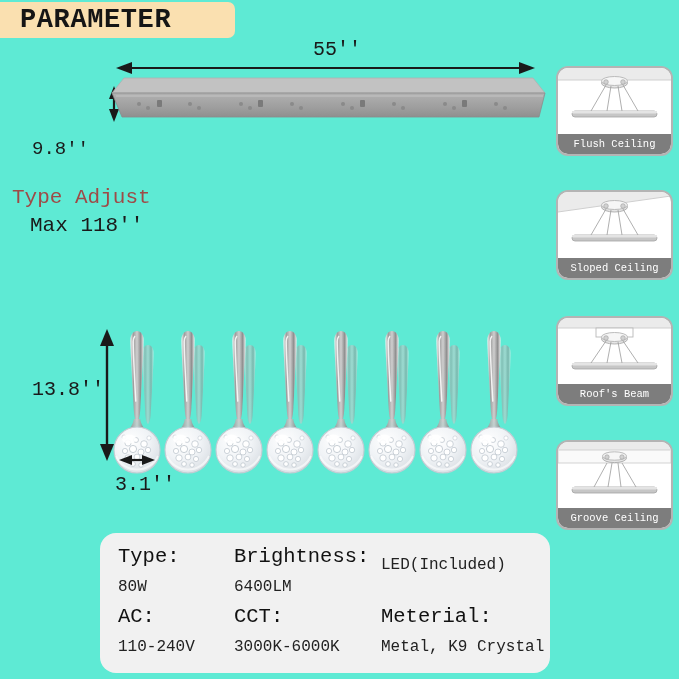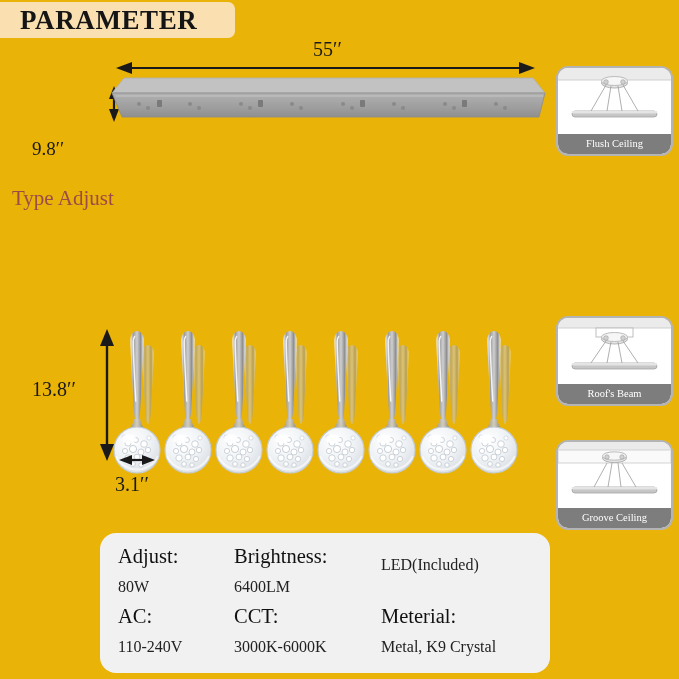--- a/index.html
+++ b/index.html
@@ -4,23 +4,23 @@
 <style>
   html, body {
     margin: 0;
     padding: 0;
     background: #ffffff;
   }
   #page {
     position: relative;
     width: 679px;
     height: 679px;
-    background: #eab308;
+    background: #5eead4;
     overflow: hidden;
-    font-family: Liberation Serif, serif;
+    font-family: Liberation Mono, monospace;
     color: #1a1a1a;
   }
 
   
   #param-banner {
     position: absolute;
     left: 0; top: 2px;
     width: 235px; height: 36px;
     background: #fae0b0;
     border-top-right-radius: 7px;
@@ -297,20 +297,21 @@
       <polygon points="119,460 132,455 132,465" fill="#1a1a1a"></polygon>
       <polygon points="155,460 142,455 142,465" fill="#1a1a1a"></polygon>
     </g>
   </svg>
 
   <div class="dim-label" id="dim-55">55′′</div>
   <div class="dim-label" id="dim-98">9.8′′</div>
   <div class="dim-label" id="dim-138">13.8′′</div>
   <div class="dim-label" id="dim-31">3.1′′</div>
   <div id="line-adjust">Type Adjust</div>
+  <div id="line-max">Max 118′′</div>
 
   <div class="thumb" id="thumb-0">
     <svg class="thumb-art" viewBox="0 0 113 66">
       <rect x="0" y="0" width="113" height="12" fill="#ebebeb"></rect>
       <line x1="0" y1="12" x2="113" y2="12" stroke="#cfcfcf" stroke-width="1"></line>
       <ellipse cx="56.5" cy="15" rx="13" ry="5" fill="#e6e6e6" stroke="#aaaaaa" stroke-width="0.9"></ellipse>
       <ellipse cx="56.5" cy="13" rx="13" ry="4.5" fill="#f6f6f6" stroke="#b4b4b4" stroke-width="0.9"></ellipse>
       <circle cx="48" cy="14" r="2.3" fill="#d2d2d2" stroke="#9e9e9e" stroke-width="0.6"></circle>
       <circle cx="65" cy="14" r="2.3" fill="#d2d2d2" stroke="#9e9e9e" stroke-width="0.6"></circle>
       <g stroke="#9a9a9a" stroke-width="0.8">
@@ -318,20 +319,39 @@
           <line x1="53" y1="18" x2="49" y2="43"></line>
         <line x1="60" y1="18" x2="64" y2="43"></line>
           <line x1="65" y1="17" x2="80" y2="43"></line>
       </g>
       <rect x="14" y="43" width="85" height="6" rx="3" fill="#c6c6c6" stroke="#a3a3a3" stroke-width="0.8"></rect>
       <rect x="14" y="43" width="85" height="2.4" rx="1.2" fill="#e4e4e4"></rect>
     </svg>
     <div class="thumb-label">Flush Ceiling</div>
   </div>
 
+  <div class="thumb" id="thumb-1">
+    <svg class="thumb-art" viewBox="0 0 113 66">
+      <polygon points="0,20 113,4 113,0 0,0" fill="#ebebeb"></polygon>
+      <line x1="0" y1="20" x2="113" y2="4" stroke="#cfcfcf" stroke-width="1"></line>
+      <ellipse cx="56.5" cy="15" rx="13" ry="5" fill="#e6e6e6" stroke="#aaaaaa" stroke-width="0.9"></ellipse>
+      <ellipse cx="56.5" cy="13" rx="13" ry="4.5" fill="#f6f6f6" stroke="#b4b4b4" stroke-width="0.9"></ellipse>
+      <circle cx="48" cy="14" r="2.3" fill="#d2d2d2" stroke="#9e9e9e" stroke-width="0.6"></circle>
+      <circle cx="65" cy="14" r="2.3" fill="#d2d2d2" stroke="#9e9e9e" stroke-width="0.6"></circle>
+      <g stroke="#9a9a9a" stroke-width="0.8">
+        <line x1="48" y1="17" x2="33" y2="43"></line>
+          <line x1="53" y1="18" x2="49" y2="43"></line>
+        <line x1="60" y1="18" x2="64" y2="43"></line>
+          <line x1="65" y1="17" x2="80" y2="43"></line>
+      </g>
+      <rect x="14" y="43" width="85" height="6" rx="3" fill="#c6c6c6" stroke="#a3a3a3" stroke-width="0.8"></rect>
+      <rect x="14" y="43" width="85" height="2.4" rx="1.2" fill="#e4e4e4"></rect>
+    </svg>
+    <div class="thumb-label">Sloped Ceiling</div>
+  </div>
 
   <div class="thumb" id="thumb-2">
     <svg class="thumb-art" viewBox="0 0 113 66">
       <rect x="0" y="0" width="113" height="10" fill="#ebebeb"></rect>
       <line x1="0" y1="10" x2="113" y2="10" stroke="#cfcfcf" stroke-width="1"></line>
       <rect x="38" y="10" width="37" height="9" fill="#ffffff" stroke="#b8b8b8" stroke-width="0.9"></rect>
       <ellipse cx="56.5" cy="21" rx="13" ry="5" fill="#e6e6e6" stroke="#aaaaaa" stroke-width="0.9"></ellipse>
       <ellipse cx="56.5" cy="19" rx="13" ry="4.5" fill="#f6f6f6" stroke="#b4b4b4" stroke-width="0.9"></ellipse>
       <circle cx="48" cy="20" r="2.3" fill="#d2d2d2" stroke="#9e9e9e" stroke-width="0.6"></circle>
       <circle cx="65" cy="20" r="2.3" fill="#d2d2d2" stroke="#9e9e9e" stroke-width="0.6"></circle>
@@ -362,21 +382,21 @@
           <line x1="64" y1="21" x2="78" y2="45"></line>
       </g>
       <rect x="14" y="45" width="85" height="6" rx="3" fill="#c6c6c6" stroke="#a3a3a3" stroke-width="0.8"></rect>
       <rect x="14" y="45" width="85" height="2.4" rx="1.2" fill="#e4e4e4"></rect>
     </svg>
     <div class="thumb-label">Groove Ceiling</div>
   </div>
 
   <div id="spec-panel">
     <div class="spec-cell col-0 row-0">
-      <div class="spec-key">Adjust:</div>
+      <div class="spec-key">Type:</div>
       <div class="spec-val">80W</div>
     </div>
     <div class="spec-cell col-1 row-0">
       <div class="spec-key">Brightness:</div>
       <div class="spec-val">6400LM</div>
     </div>
     <div class="spec-cell col-2 row-0">
       <div class="spec-val">LED(Included)</div>
     </div>
     <div class="spec-cell col-0 row-1">

